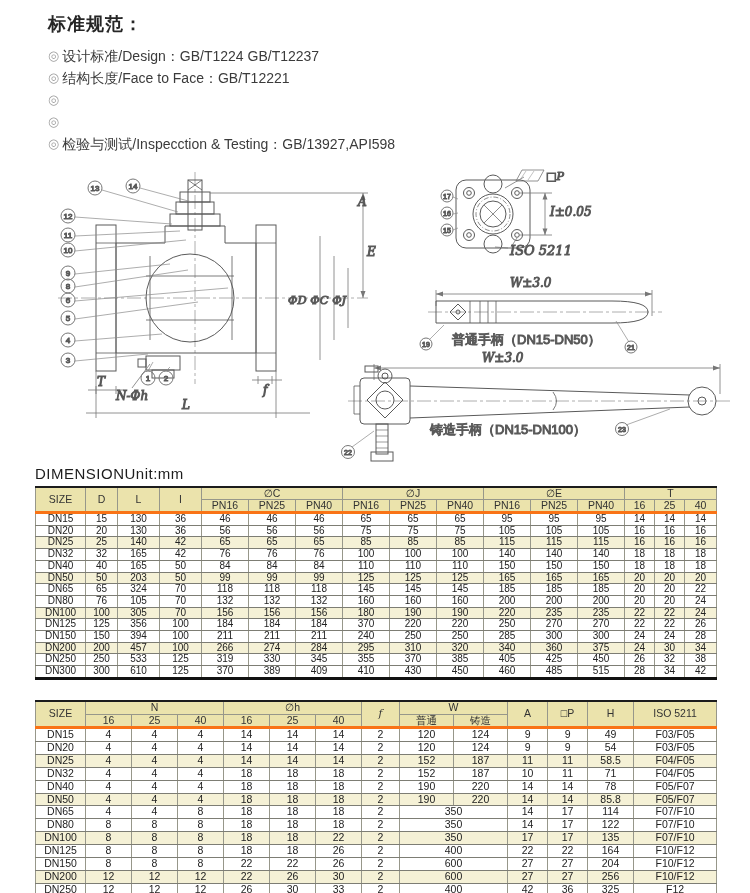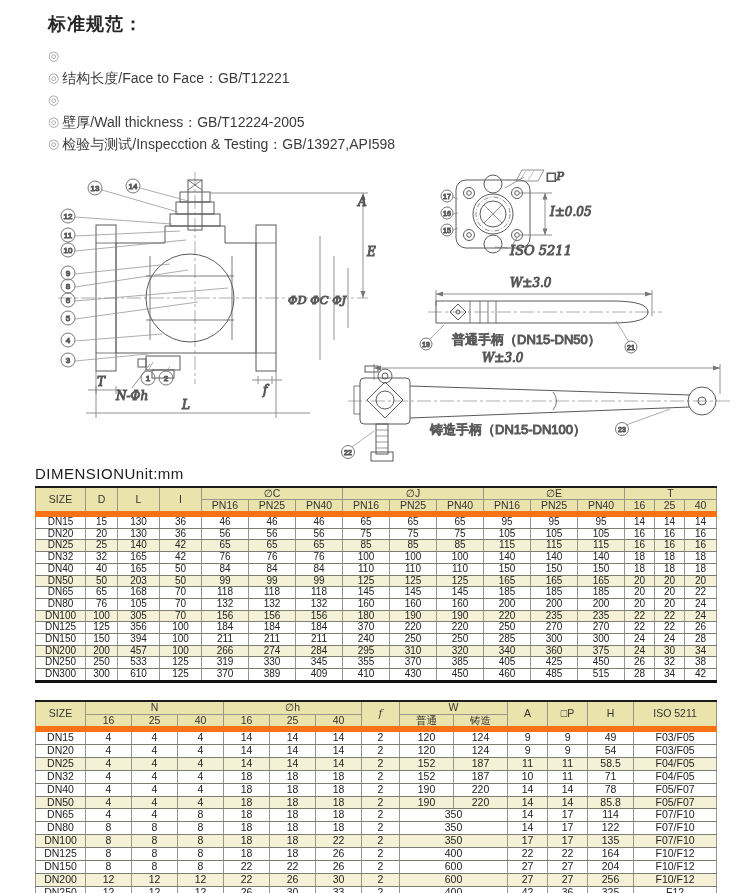--- a/index.html
+++ b/index.html
@@ -33,48 +33,48 @@
     border-top:2px solid #1c1c1c; border-bottom:3px solid #111;
     border-left:1px solid #555; border-right:1px solid #555;
   }
   #table1 { top:486px; }
   #table2 { top:700px; }
   th, td {
     border:1px solid #97978a; font-weight:normal;
     overflow:hidden; white-space:nowrap; padding:0;
   }
   thead th { background:var(--header-bg,#ebe3ac); color:#333; }
-  thead { border-bottom:6px solid #f97316; }
+  thead { border-bottom:3px solid #f97316; }
   tbody td { border-top:1px solid #7d7d74; border-bottom:1px solid #7d7d74; }
   tr.stripe td { background:var(--stripe-bg,#f5f1d6); }
   #table1 thead th { font-size:10.5px; height:11px; line-height:11px; }
   #table1 tbody td { font-size:10px;   height:10.7px; line-height:10.7px; }
   #table2 thead th { font-size:10.5px; height:11.5px; line-height:11.5px; }
   #table2 tbody td { font-size:10.5px; height:11.9px; line-height:11.9px; }
   th.italic { font-family:"DejaVu Serif", serif; font-style:italic; }
 </style>
 </head>
 <body>
 
 <section class="standards">
   <h1>标准规范：</h1>
   <ul>
     <li>
         <span class="bullet">◎</span>
+        <span>设计标准/Design：GB/T1224  GB/T12237</span>
       </li>
     <li>
         <span class="bullet">◎</span>
         <span>结构长度/Face to Face：GB/T12221</span>
       </li>
     <li>
         <span class="bullet">◎</span>
       </li>
     <li>
         <span class="bullet">◎</span>
-        <span>壁厚/Wall thickness：GB/T12224-2005</span>
       </li>
     <li>
         <span class="bullet">◎</span>
         <span>检验与测试/Inspecction &amp; Testing：GB/13927,API598</span>
       </li>
   </ul>
 </section>
 
 <div class="drawings">
 <svg width="750" height="297" viewBox="0 0 750 297" fill="none" stroke="#5a5a5a" stroke-width="1">
@@ -435,21 +435,21 @@
         <td>165</td>
         <td>165</td>
         <td>165</td>
         <td>20</td>
         <td>20</td>
         <td>20</td>
       </tr>
       <tr>
         <td>DN65</td>
         <td>65</td>
-        <td>168</td>
+        <td>324</td>
         <td>70</td>
         <td>118</td>
         <td>118</td>
         <td>118</td>
         <td>145</td>
         <td>145</td>
         <td>145</td>
         <td>185</td>
         <td>185</td>
         <td>185</td>

